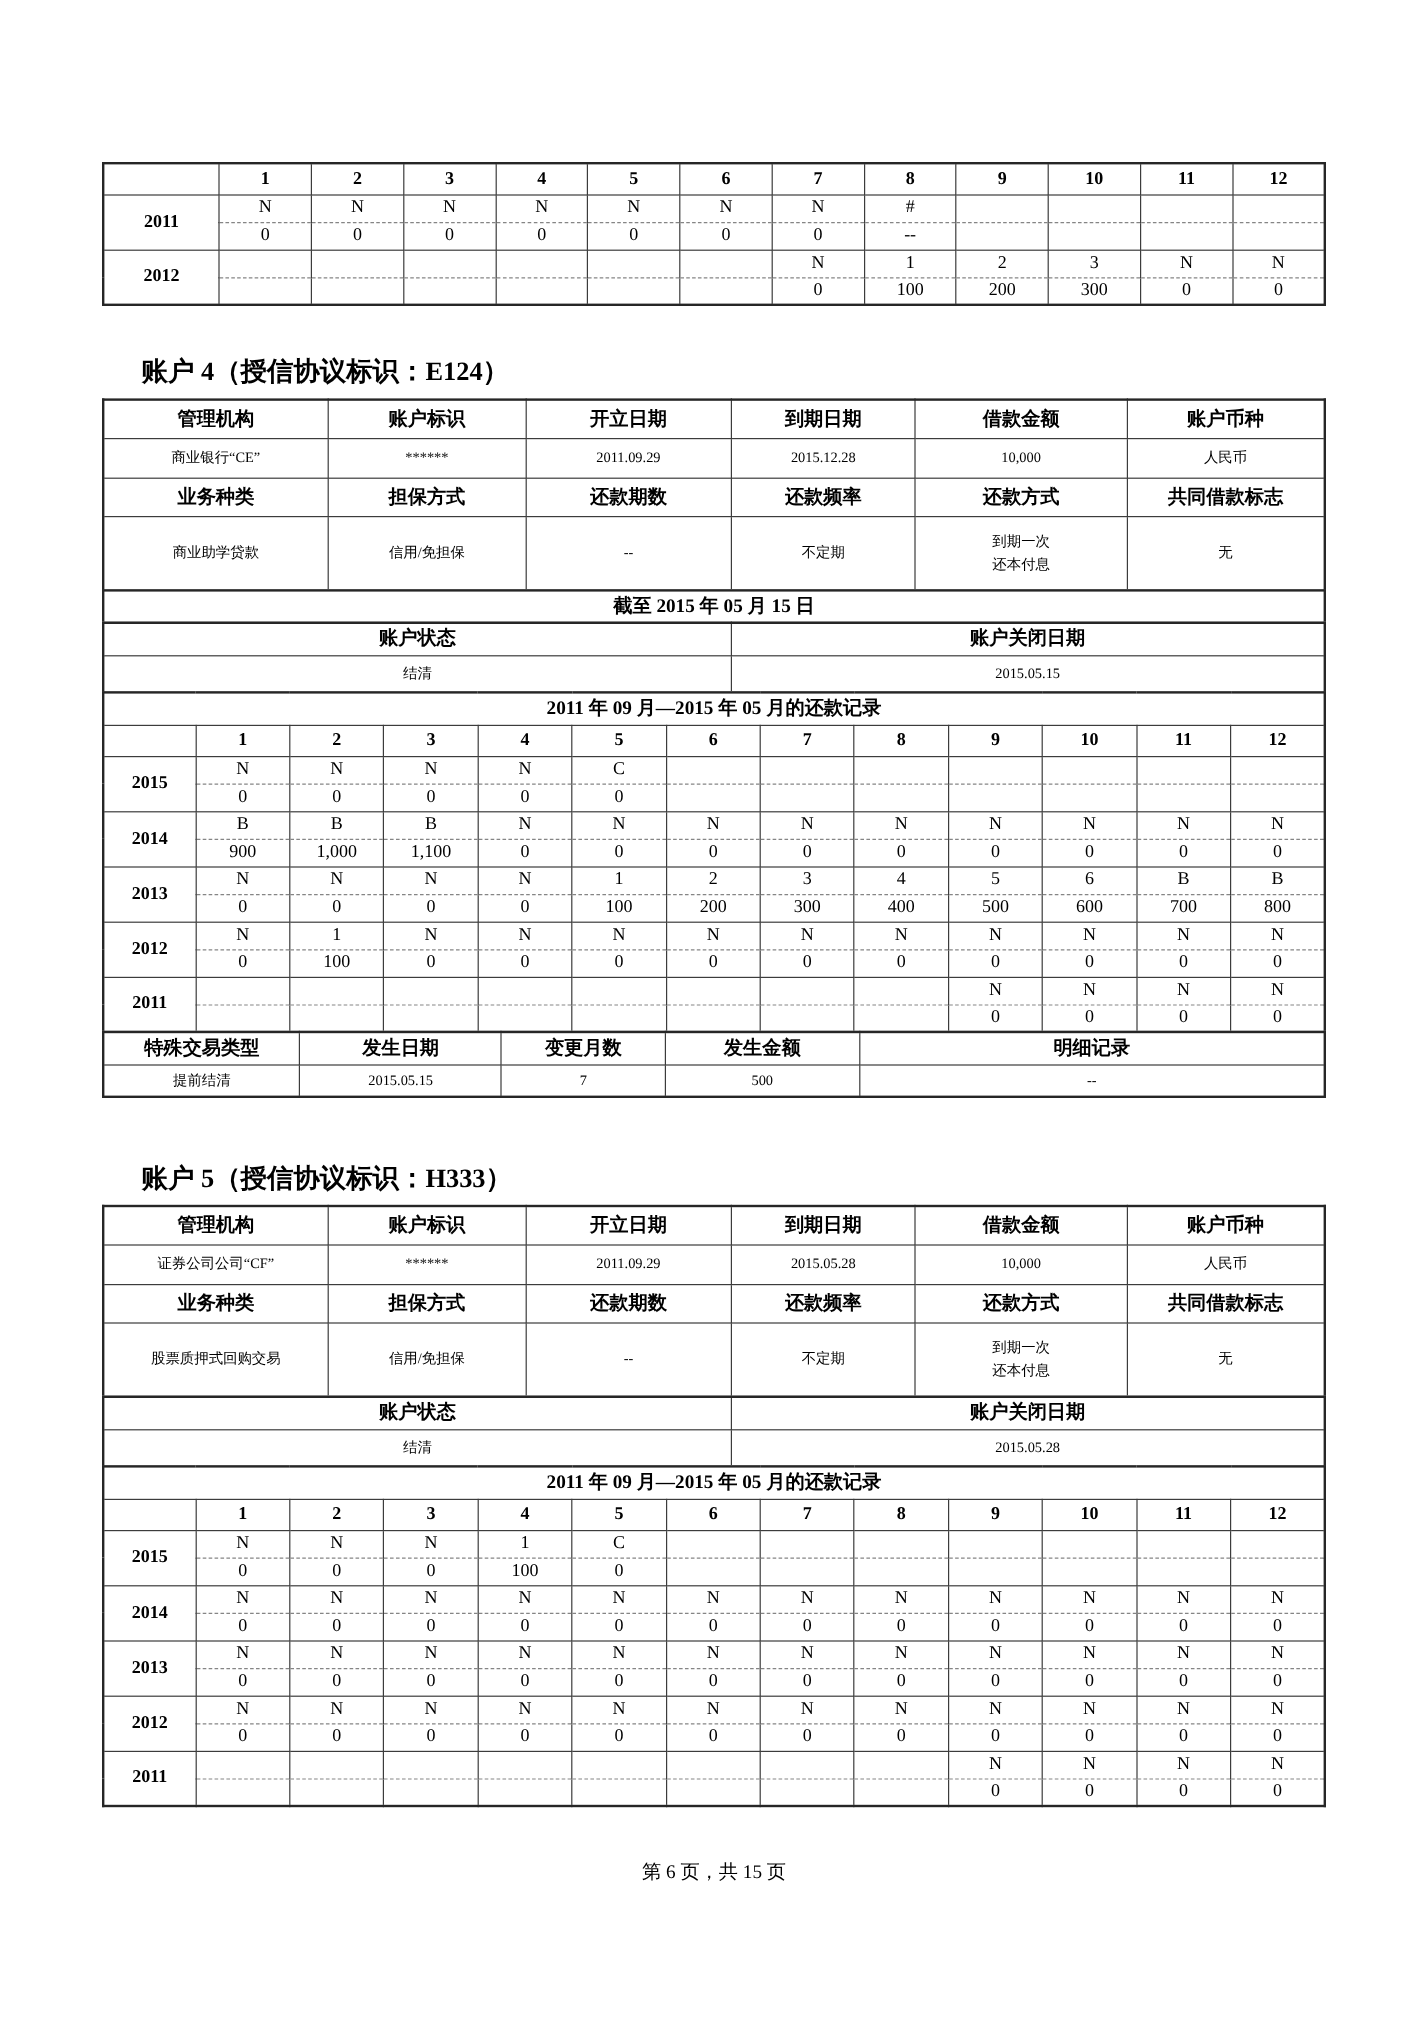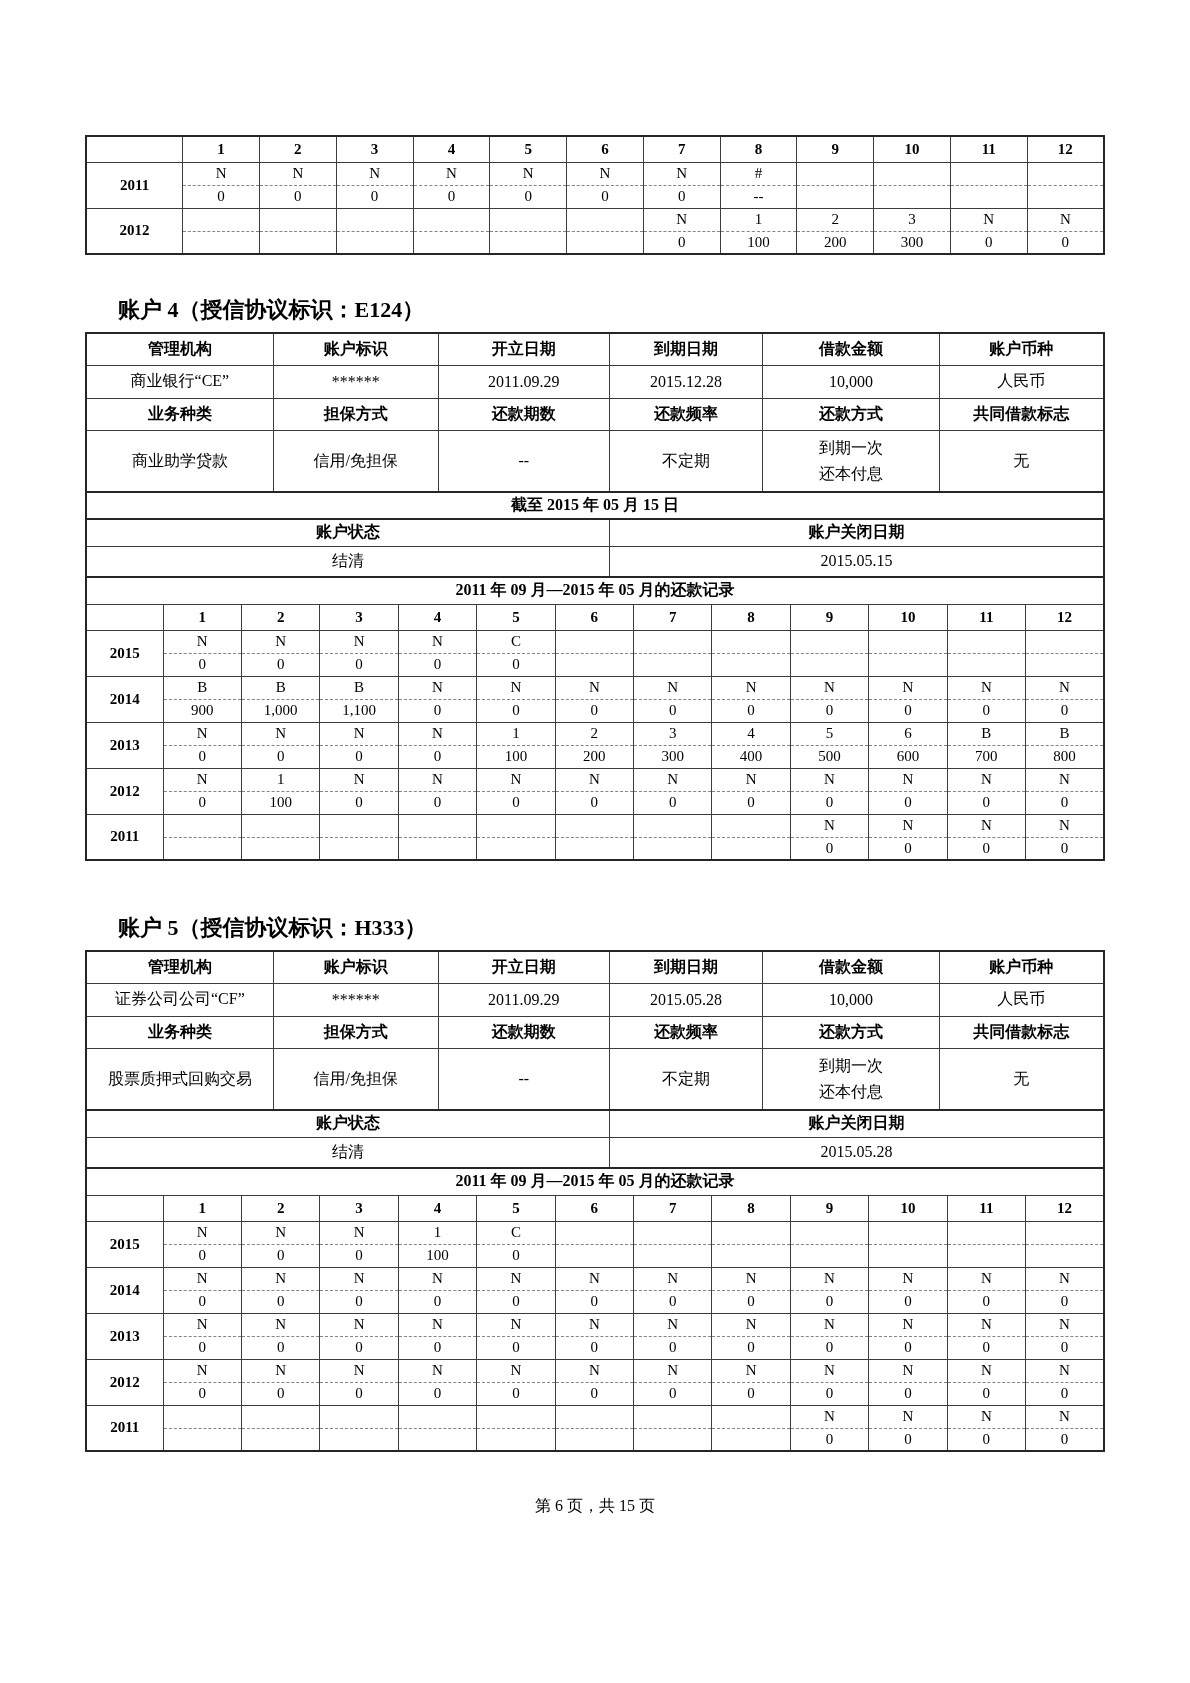--- a/index.html
+++ b/index.html
@@ -11,21 +11,21 @@
     padding: 135px 85px 0 85px;
     font-family: "Liberation Serif", "DejaVu Serif", serif;
     color: #000;
     background: #fff;
     position: relative;
   }
   table { border-collapse: collapse; table-layout: fixed; width: 100%; background: #fff; }
   .btable { border: 2px solid #262626; }
   td { border: 1px solid #3c3c3c; text-align: center; vertical-align: middle; padding: 1px 2px; overflow: hidden; }
   .hd  { font-weight: bold; font-size: 16px; }
-  .val { font-weight: normal; font-size: 16px; }
+  .val { font-weight: normal; font-size: 12px; }
   .pre { white-space: pre-line; line-height: 1.6; }
 
   
   .sec-title { font-weight: bold; font-size: 22px; padding-left: 33px; margin: 40px 0 7px 0; }
 
   
   tr.r-hd  > td { height: 32px; }
   tr.r-val > td { height: 33px; }
   tr.r-val2 > td { height: 62px; }
   tr.r-asof > td { height: 27px; }
@@ -389,20 +389,45 @@
             <td class="am"></td>
             <td class="am"></td>
             <td class="am"></td>
             <td class="am">0</td>
             <td class="am">0</td>
             <td class="am">0</td>
             <td class="am">0</td>
           </tr>
         </tbody>
       </table>
+    <table class="btable joined">
+      <colgroup>
+        <col style="width:16.1%">
+          <col style="width:16.5%">
+          <col style="width:13.4%">
+        <col style="width:15.9%">
+          <col style="width:38.1%">
+      </colgroup>
+      <tbody>
+          <tr class="r-sp">
+            <td class="hd">特殊交易类型</td>
+            <td class="hd">发生日期</td>
+            <td class="hd">变更月数</td>
+            <td class="hd">发生金额</td>
+            <td class="hd">明细记录</td>
+          </tr>
+      <tr class="r-sp">
+            <td class="val">提前结清</td>
+            <td class="val">2015.05.15</td>
+            <td class="val">7</td>
+            <td class="val">500</td>
+            <td class="val">--</td>
+          </tr>
+    </tbody>
+      </table>
   </div>
 
   <div class="sec-title" style="margin-top:52px;">账户 5（授信协议标识：H333）</div>
   <div class="block">
     <table class="btable itable">
       <colgroup>
         <col style="width:18.4%">
           <col style="width:16.2%">
           <col style="width:16.8%">
         <col style="width:15.1%">

